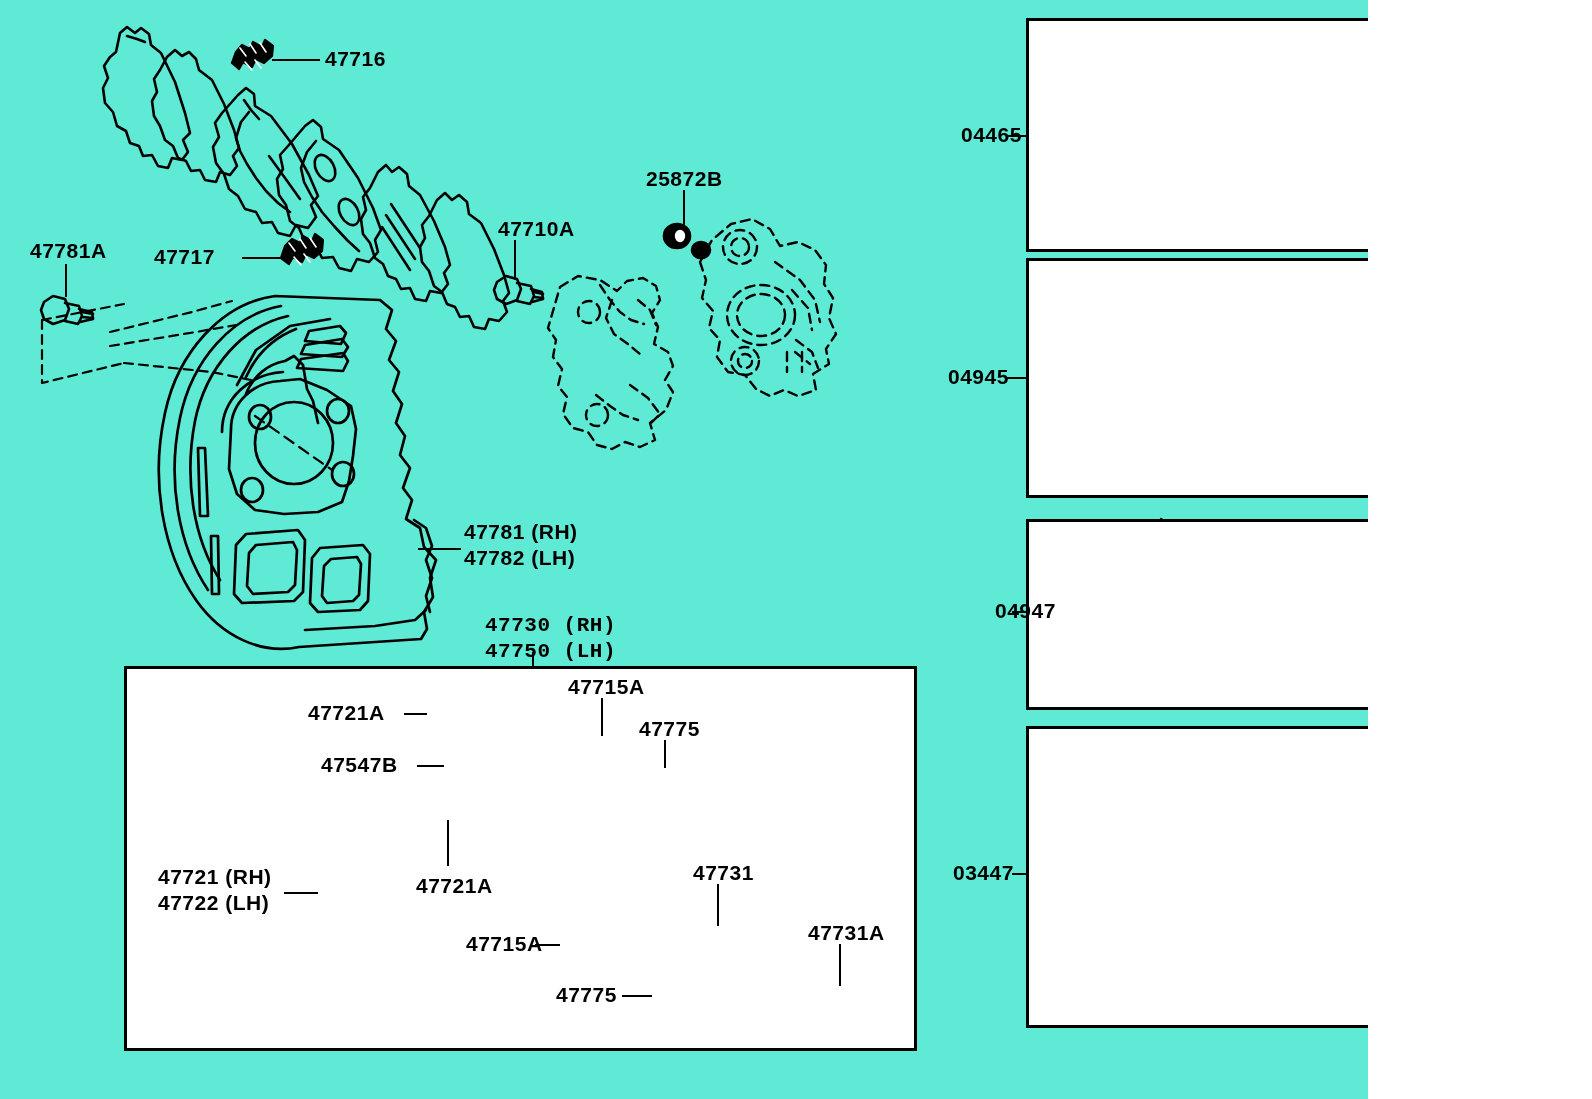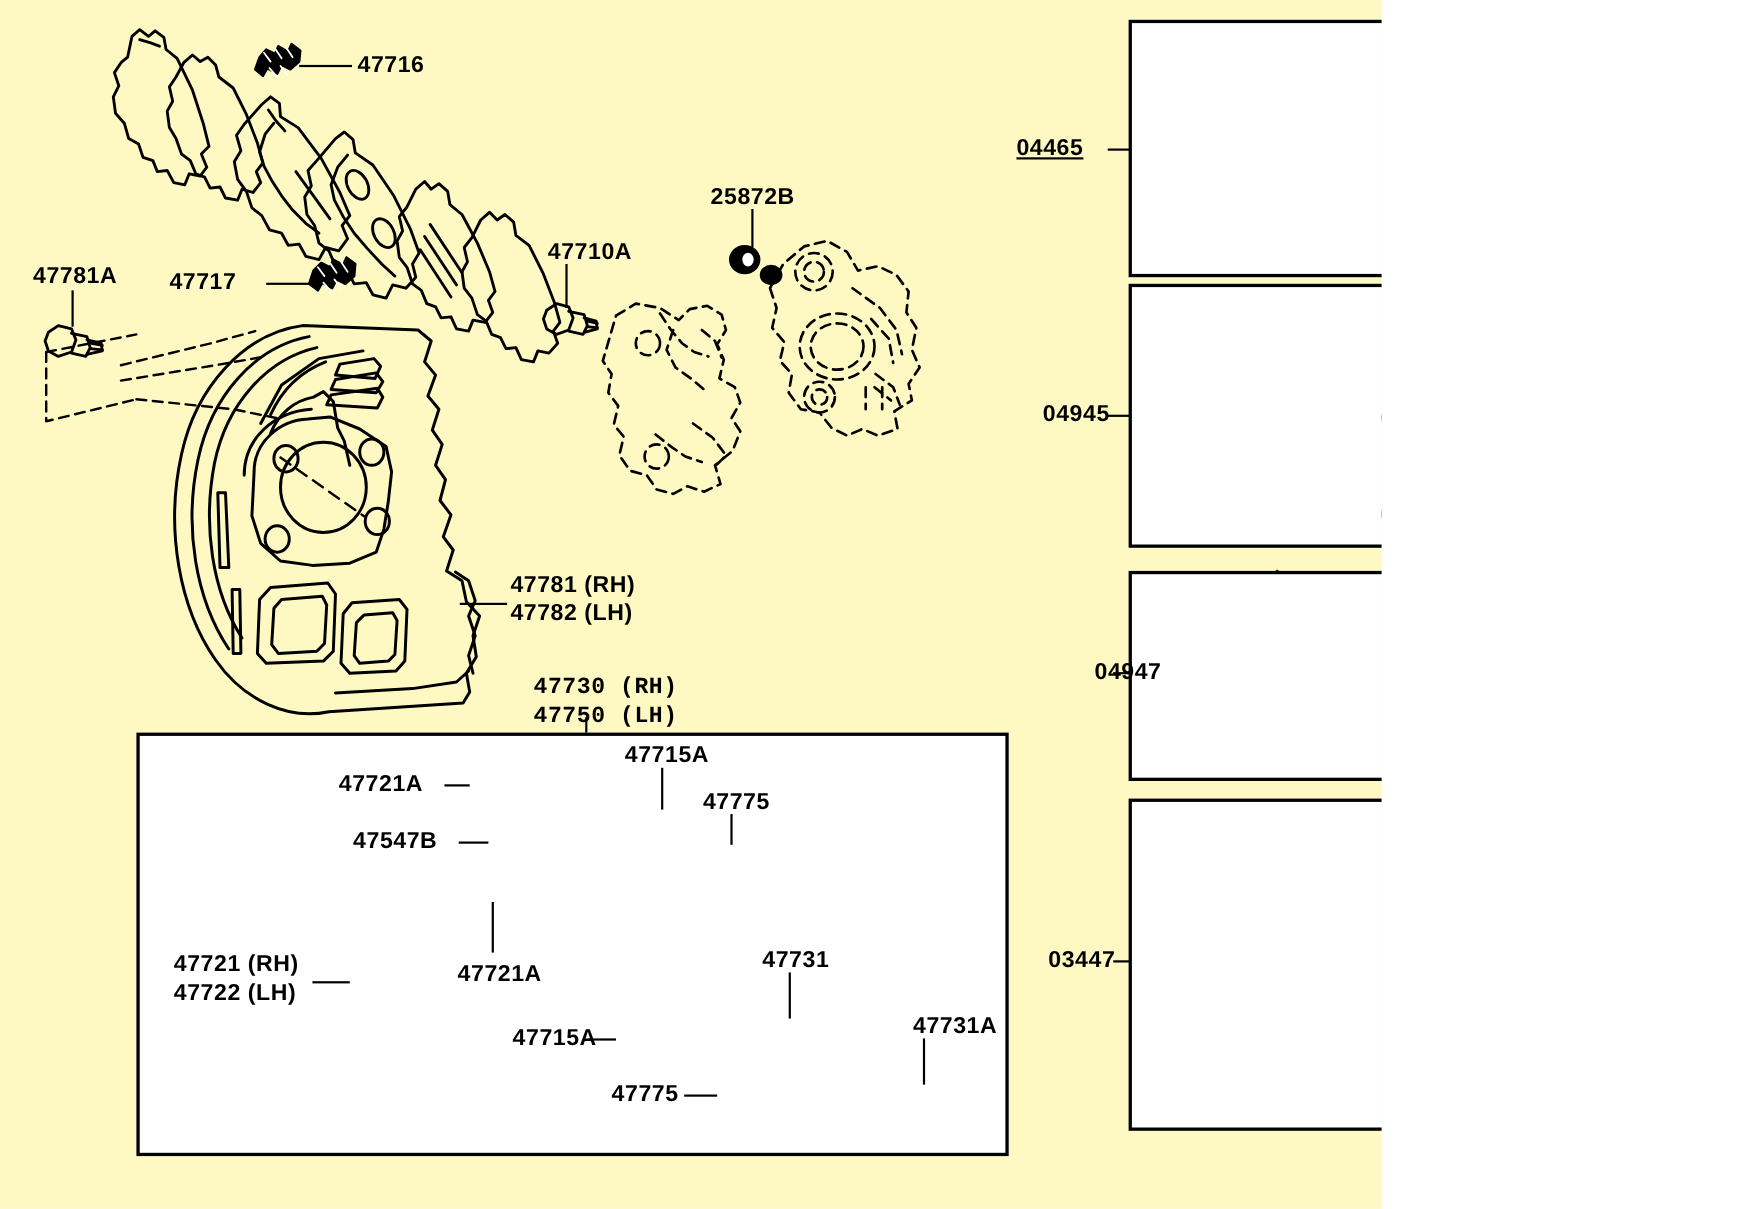--- a/index.html
+++ b/index.html
@@ -5,23 +5,23 @@
   html, body {
     margin: 0;
     padding: 0;
     background: #ffffff;
   }
   body {
     font-family: "Liberation Sans", sans-serif;
   }
   #page {
     position: relative;
-    width: 1256px;
+    width: 1368px;
     height: 1099px;
-    background: #fef9c3;
+    background: #5eead4;
     overflow: hidden;
   }
   .lbl {
     position: absolute;
     font-family: "Liberation Sans", sans-serif;
     font-weight: bold;
     font-size: 21px;
     letter-spacing: 0.5px;
     color: #000000;
     white-space: pre;
@@ -571,24 +571,24 @@
 47750 (LH)</div>
 
   <div class="lbl" style="left:308px; top:700px;">47721A</div>
   <div class="lbl" style="left:321px; top:752px;">47547B</div>
   <div class="lbl" style="left:568px; top:674px;">47715A</div>
   <div class="lbl" style="left:639px; top:716px;">47775</div>
   <div class="lbl" style="left:416px; top:873px;">47721A</div>
   <div class="lbl two-line" style="left:158px; top:864px;">47721 (RH)
 47722 (LH)</div>
   <div class="lbl" style="left:693px; top:860px;">47731</div>
-  <div class="lbl" style="left:830px; top:920px;">47731A</div>
+  <div class="lbl" style="left:808px; top:920px;">47731A</div>
   <div class="lbl" style="left:466px; top:931px;">47715A</div>
   <div class="lbl" style="left:556px; top:982px;">47775</div>
 
-  <div class="lbl" style="left:924px; top:122px;text-decoration:underline;">04465</div>
+  <div class="lbl" style="left:961px; top:122px;">04465</div>
   <div class="lbl" style="left:948px; top:364px;">04945</div>
   <div class="lbl" style="left:995px; top:598px;">04947</div>
   <div class="lbl" style="left:953px; top:860px;">03447</div>
 
   <div class="dgm-no" style="left:1474px; top:1058px;">471890</div>
 
 </div>
 
 </body></html>

